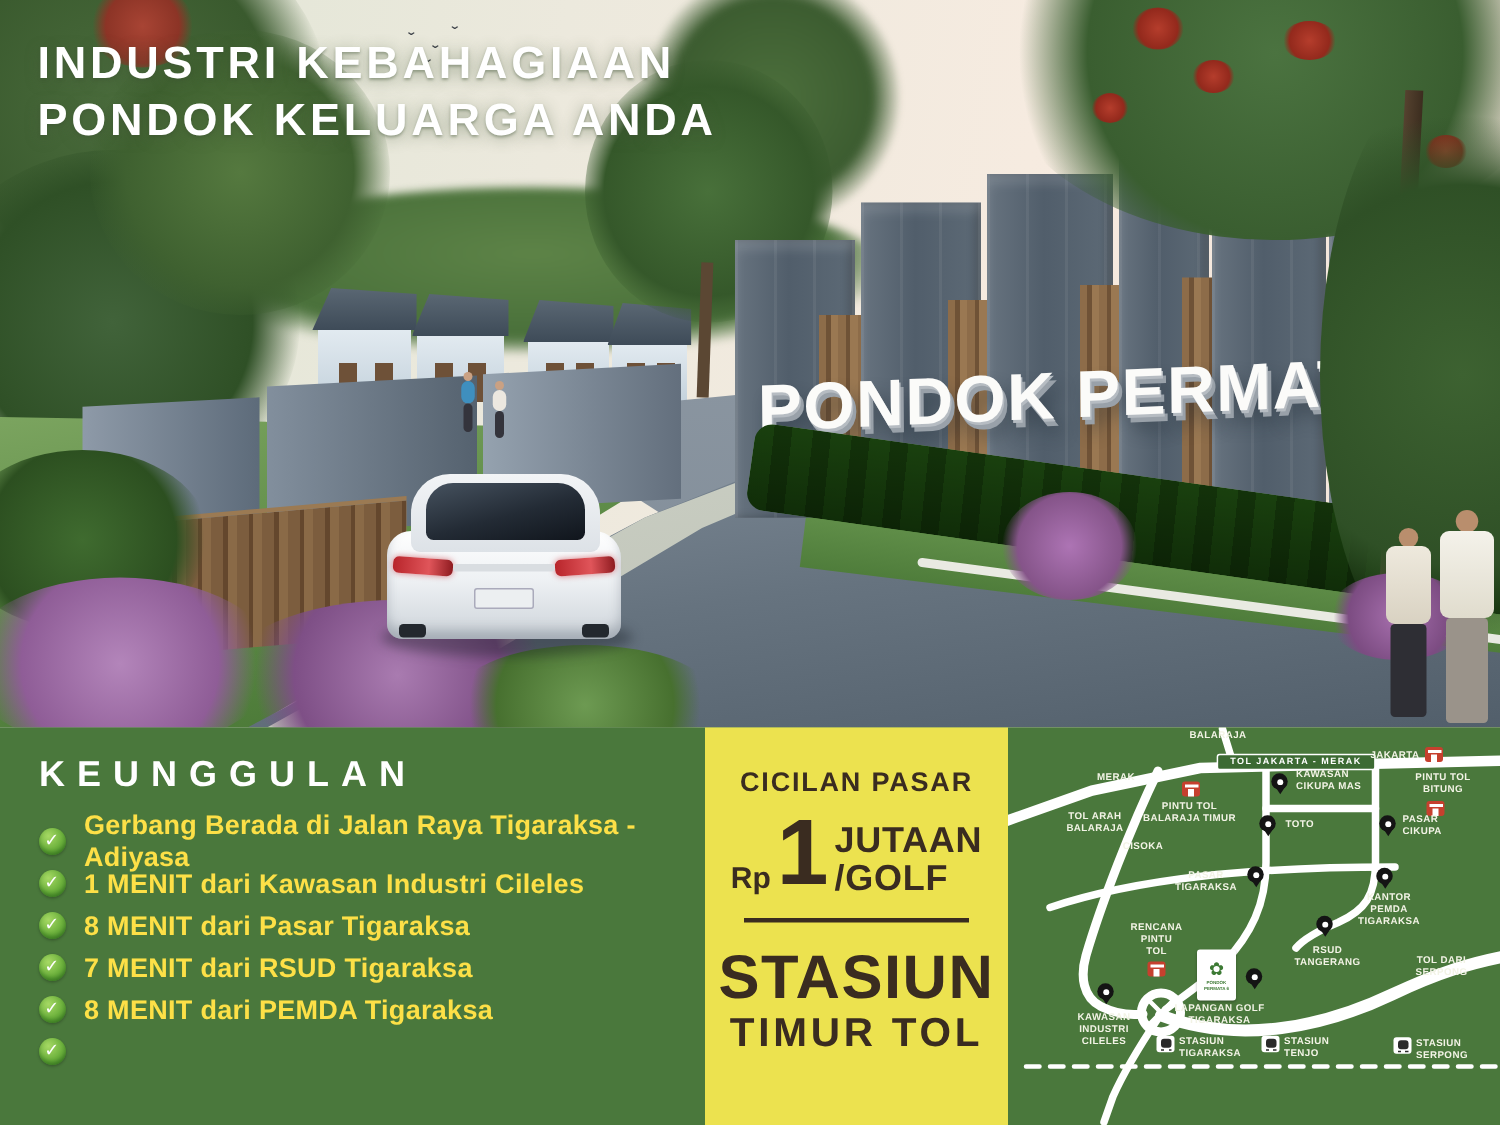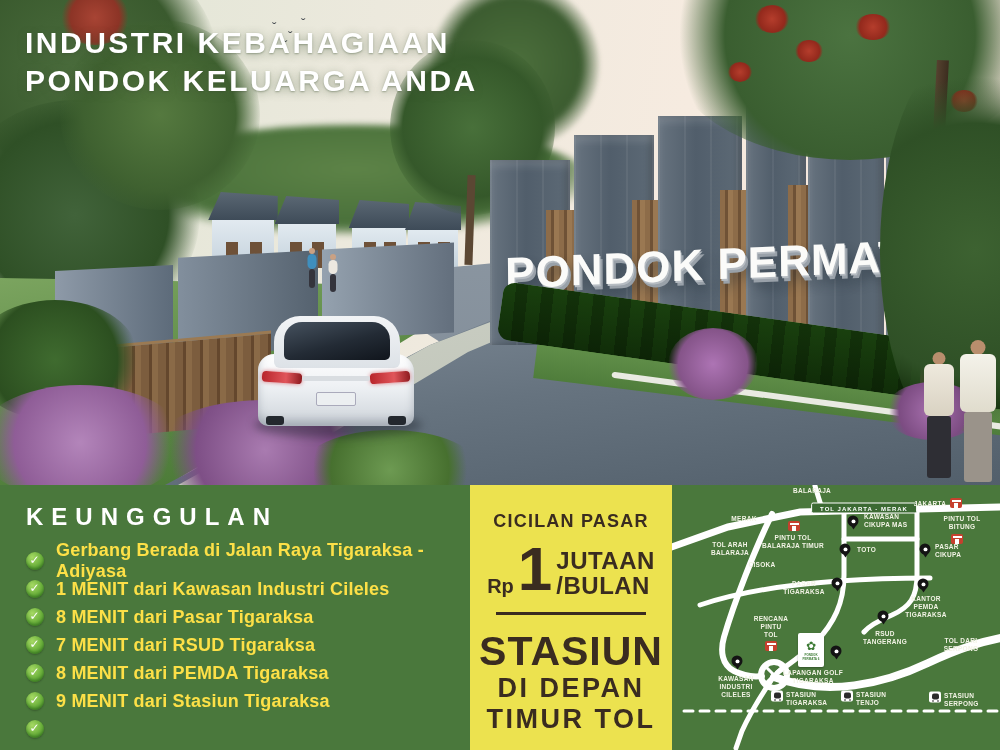--- a/index.html
+++ b/index.html
@@ -289,41 +289,36 @@
           <li>
             <span class="check"></span>
             <span>7 MENIT dari RSUD Tigaraksa</span>
           </li>
           <li>
             <span class="check"></span>
             <span>8 MENIT dari PEMDA Tigaraksa</span>
           </li>
           <li>
             <span class="check"></span>
-            <span>9 MENIT dari Stasiun Tigaraksa</span>
-          </li>
-          <li>
-            <span class="check"></span>
           </li>
         </ul>
     </div>
 
     <div class="price">
       <div class="l1">CICILAN PASAR</div>
       <div class="amtrow">
         <span class="rp">Rp</span>
         <span class="big1">1</span>
         <span class="unit">
           <span>JUTAAN</span>
-          <span>/BULAN</span>
+          <span>/GOLF</span>
         </span>
       </div>
       <div class="divider"></div>
       <div class="lok1">STASIUN</div>
-      <div class="lok2">DI DEPAN</div>
       <div class="lok3">TIMUR TOL</div>
     </div>
 
     <div class="map" id="map">
       <svg width="328" height="265" viewBox="0 0 328 265">
         <g fill="none" stroke="#ffffff" stroke-linecap="round">
           <path d="M-6,64 L56,42 L128,27 L332,22" stroke-width="7"></path>
           <path d="M143,1 L151,27" stroke-width="5"></path>
           <path d="M100,29 C82,66 62,118 52,152 C48,166 50,180 62,186 C72,191 82,192 90,191" stroke-width="6"></path>
           <path d="M28,120 C85,101 160,93 258,93" stroke-width="5"></path>

